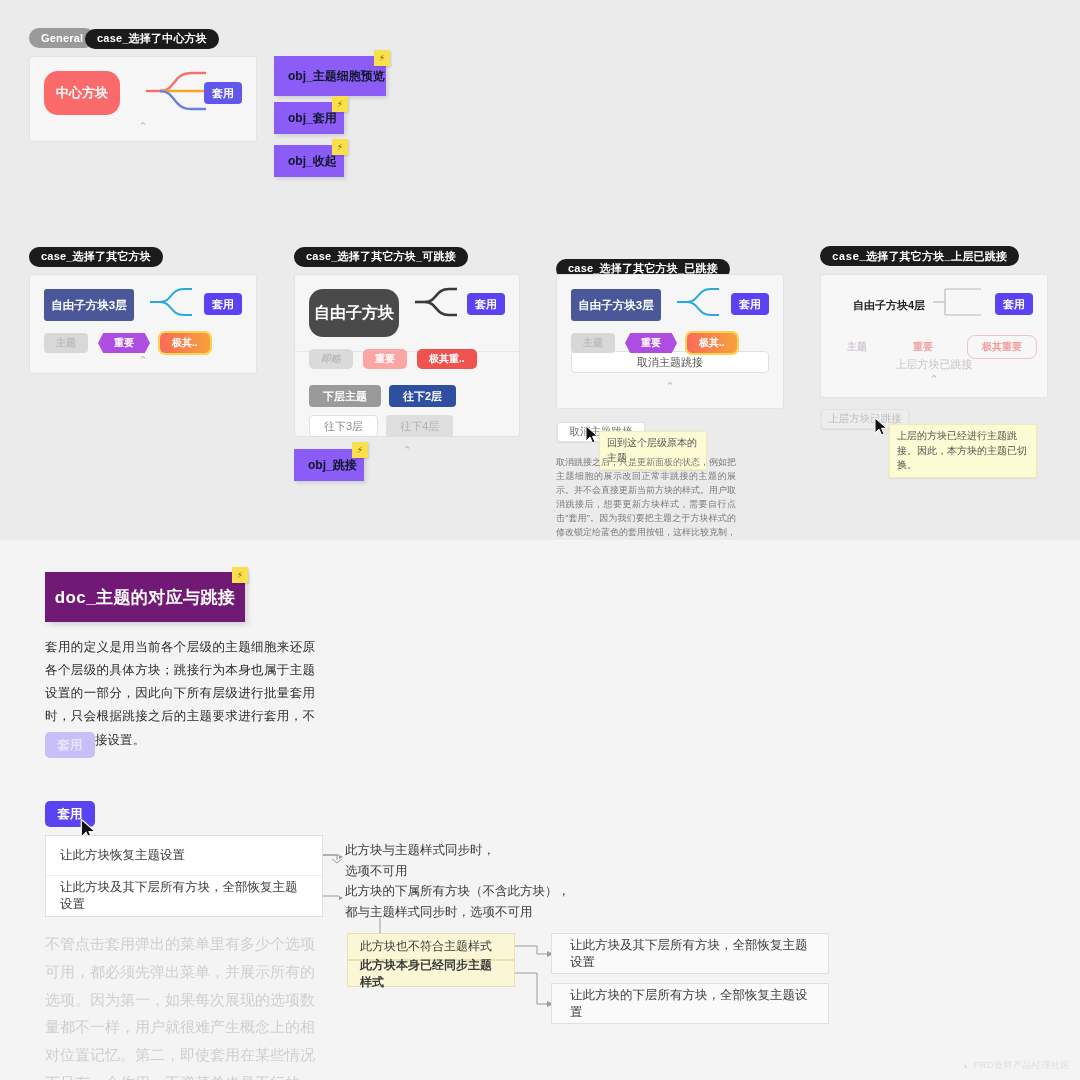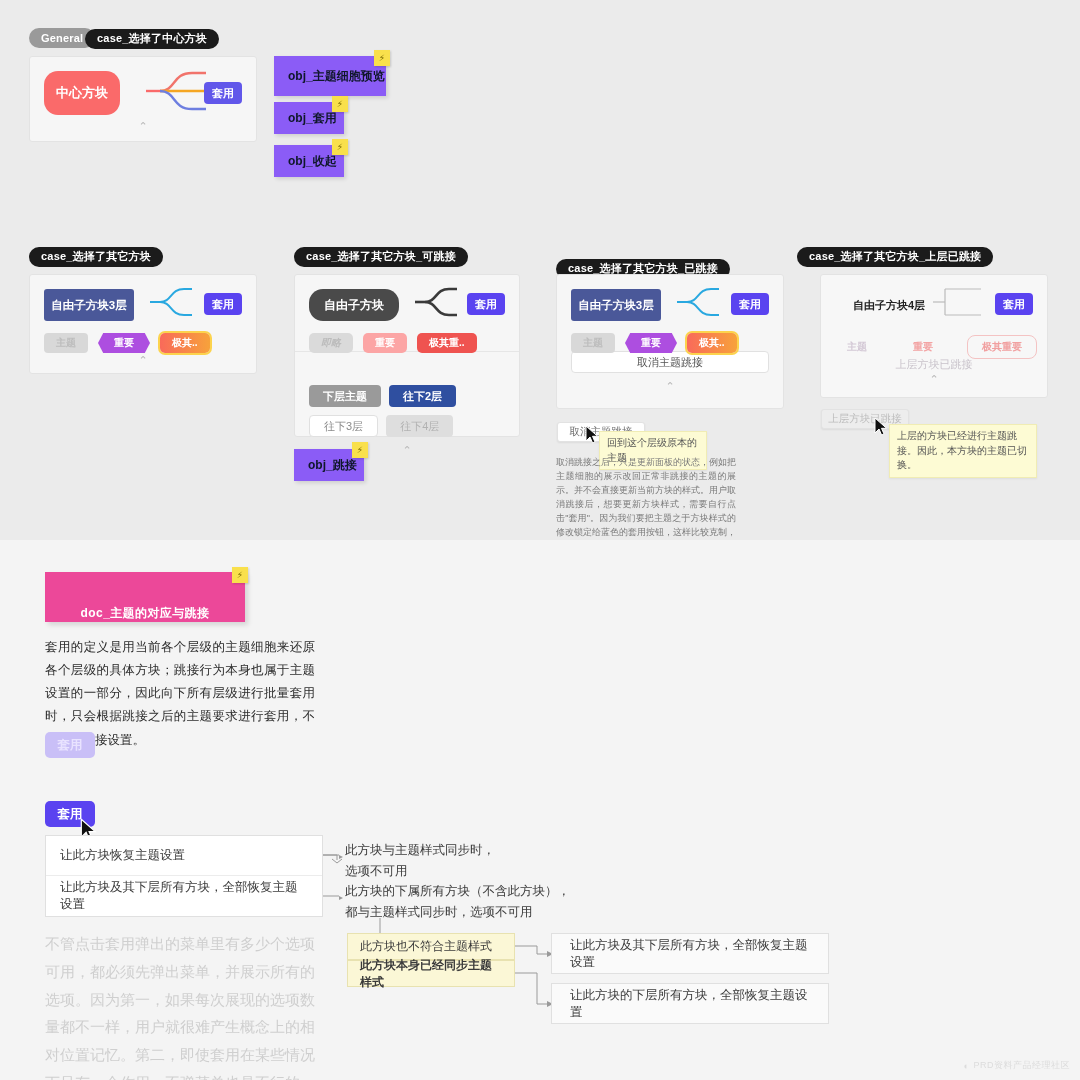--- a/index.html
+++ b/index.html
@@ -37,21 +37,21 @@
     padding:4px 0 8px 0; user-select:none;
   }
 
   
   .node {
     display:inline-flex; align-items:center; justify-content:center;
     font-weight:bold; color:#fff; white-space:nowrap;
   }
   .node.center { background:#fa6a6a; border-radius:14px; width:76px; height:44px; font-size:13px; }
   .node.blue   { background:#4a5899; border-radius:3px; width:90px; height:32px; font-size:11.5px; }
-  .node.dark   { background:#4a4a4a; border-radius:14px; width:90px; height:32px; font-size:12px; }
+  .node.dark   { background:#4a4a4a; border-radius:14px; width:90px; height:48px; font-size:16px; }
   .node.plain  { background:transparent; color:#222; font-size:11px; font-weight:bold; }
 
   
   .btn-apply {
     display:inline-flex; align-items:center; justify-content:center;
     background:#5a43f0; color:#fff; font-size:11px; font-weight:bold;
     border-radius:4px; width:38px; height:22px;
   }
   .btn-apply.soft { background:#6157ea; }
 
@@ -130,23 +130,23 @@
   }
 
   
   .small-para {
     position:absolute; font-size:9px; line-height:1.55; color:#7a7a7a;
     text-align:justify;
   }
 
   
   .doc-header {
-    position:absolute; background:#ec4899; color:#fff;
-    display:flex; align-items:flex-end; justify-content:center;
-    font-size:12px; font-weight:bold; letter-spacing:.4px;
+    position:absolute; background:#701a75; color:#fff;
+    display:flex; align-items:center; justify-content:center;
+    font-size:17px; font-weight:bold; letter-spacing:.4px;
     box-shadow:3px 3px 5px rgba(0,0,0,.13);
   }
   .doc-para {
     position:absolute; font-size:12.5px; line-height:1.85; color:#2b2b2b;
     text-align:justify;
   }
   .doc-para.faded { color:#cfcfcf; font-size:15px; line-height:1.85; }
   .doc-caption { position:absolute; font-size:12.5px; line-height:1.7; color:#3a3a3a; }
 
   .btn-apply-lg {
@@ -314,21 +314,21 @@
       <div class="collapse-caret" style="padding-top:8px;">⌃</div>
     </div>
 
     <div class="float-btn" style="left:557px;top:422px;width:88px;">取消主题跳接</div>
     <svg class="cursor" style="left:585px;top:425px;" viewBox="0 0 14 20">
       <path d="M1,1 L1,16 L5,12 L7.6,18 L10,17 L7.5,11.3 L12.6,11.3 Z" fill="#111" stroke="#fff" stroke-width="1"></path>
     </svg>
     <div class="tooltip" style="left:599px;top:431px;width:108px;">回到这个层级原本的主题</div>
     <div class="small-para" style="left:556px;top:456px;width:180px;">取消跳接之后，只是更新面板的状态，例如把主题细胞的展示改回正常非跳接的主题的展示。并不会直接更新当前方块的样式。用户取消跳接后，想要更新方块样式，需要自行点击"套用"。因为我们要把主题之于方块样式的修改锁定给蓝色的套用按钮，这样比较克制，用户用起来比较放心。</div>
 
-    <div style="position:absolute;left:797px;top:246px;">
+    <div style="position:absolute;left:820px;top:246px;font-family:Liberation Mono, monospace;">
       <span class="pill dark">case_选择了其它方块_上层已跳接</span>
     </div>
     <div class="card" style="left:820px;top:274px;width:228px;height:124px;background:#f7f7f7;">
       <div class="sect" style="padding:14px 14px 4px 14px;position:relative;height:76px;">
         <span class="node plain" style="display:inline-block;width:90px;height:32px;line-height:32px;text-align:right;">自由子方块4层</span>
         <svg class="connector" style="left:112px;top:12px;width:56px;height:30px;" viewBox="0 0 56 30">
           <path d="M0,15 L12,15" stroke="#bbb" stroke-width="1.2" fill="none"></path>
           <path d="M12,2 L12,28" stroke="#bbb" stroke-width="1.2" fill="none"></path>
           <path d="M12,2 L48,2" stroke="#bbb" stroke-width="1.2" fill="none"></path>
           <path d="M12,28 L48,28" stroke="#bbb" stroke-width="1.2" fill="none"></path>

